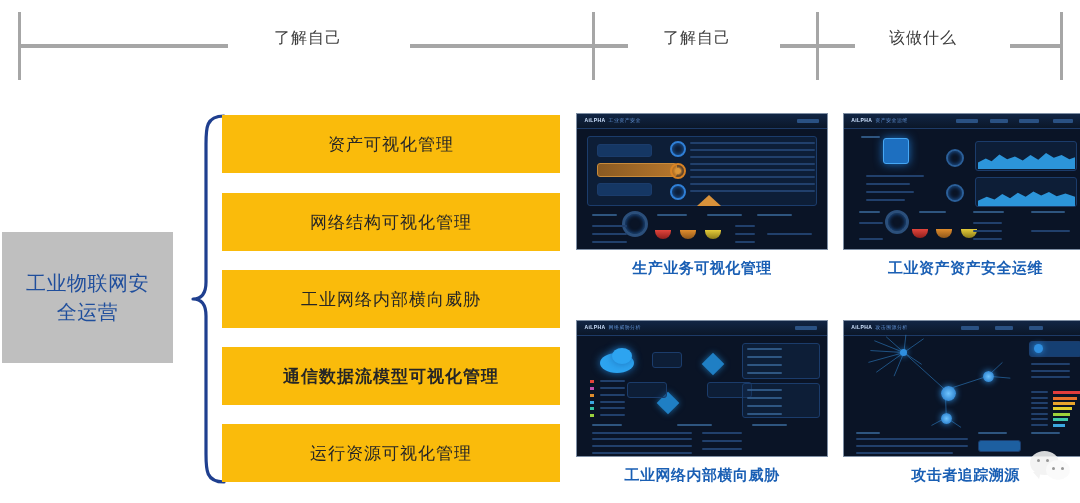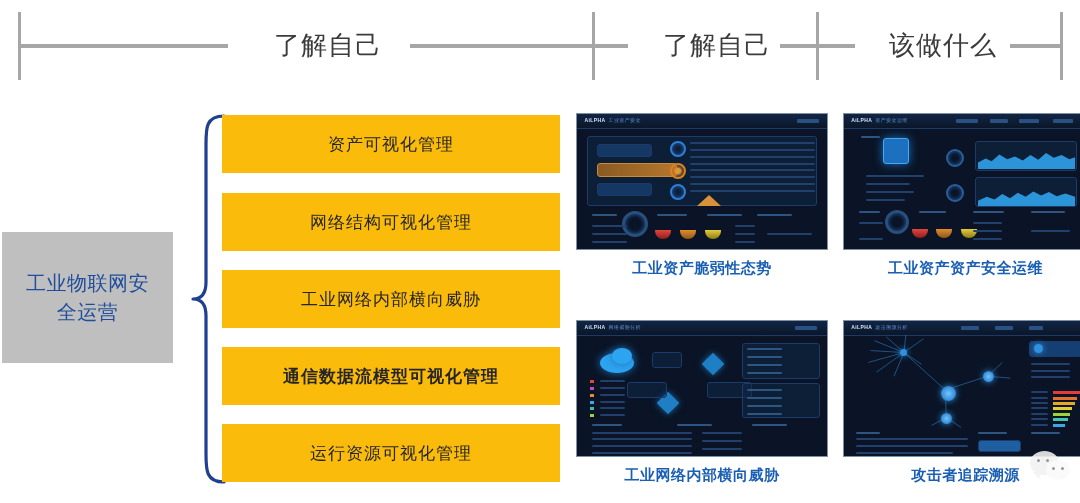--- a/index.html
+++ b/index.html
@@ -9,21 +9,21 @@
     font-family:"Liberation Sans","DejaVu Sans",sans-serif;
     overflow:hidden;
   }
   #root { position:relative; width:1080px; height:503px; background:#fff; }
 
   
   .hdr-vline { position:absolute; background:#a6a6a6; width:3px; top:12px; height:68px; }
   .hdr-hline { position:absolute; background:#a6a6a6; height:4px; top:44px; }
   .hdr-label {
     position:absolute; top:28px;
-    font-size:26px; color:#3b3b3b; letter-spacing:1px;
+    font-size:16px; color:#3b3b3b; letter-spacing:1px;
     white-space:nowrap; font-weight:400;
   }
 
   
   .gray-box {
     position:absolute; left:2px; top:232px; width:171px; height:131px;
     background:#bfbfbf; display:flex; align-items:center; justify-content:center;
   }
   .gray-box-text {
     color:#1f4e9c; font-size:20px; line-height:1.45; text-align:center;
@@ -227,21 +227,21 @@
       <div class="tb-bowl" style="left:51%; top:86%; background:linear-gradient(180deg,#e4cb3a,#8d7c18);"></div>
 
       <div class="tb-line lite" style="left:6%; top:82%; width:14%;"></div>
       <div class="tb-line lite" style="left:6%; top:88%; width:14%;"></div>
       <div class="tb-line lite" style="left:6%; top:94%; width:14%;"></div>
       <div class="tb-line lite" style="left:63%; top:82%; width:8%;"></div>
       <div class="tb-line lite" style="left:63%; top:88%; width:8%;"></div>
       <div class="tb-line lite" style="left:63%; top:94%; width:8%;"></div>
       <div class="tb-line lite" style="left:76%; top:88%; width:18%;"></div>
     </div>
-    <div class="thumb-cap" style="top:146px;">工业资产脆弱性态势</div>
+    <div class="thumb-cap" style="top:146px;">生产业务可视化管理</div>
   </div>
 
   <div class="thumb-wrap" style="left:843px; top:113px; width:245px; height:137px;">
     <div class="thumb">
       <div class="tb-topbar"></div>
       <div class="tb-logo">
         <span>AiLPHA</span><span class="sub">资产安全运维</span>
       </div>
       <div class="tb-navitem" style="left:46%; width:22px;"></div>
       <div class="tb-navitem" style="left:60%; width:18px;"></div>

